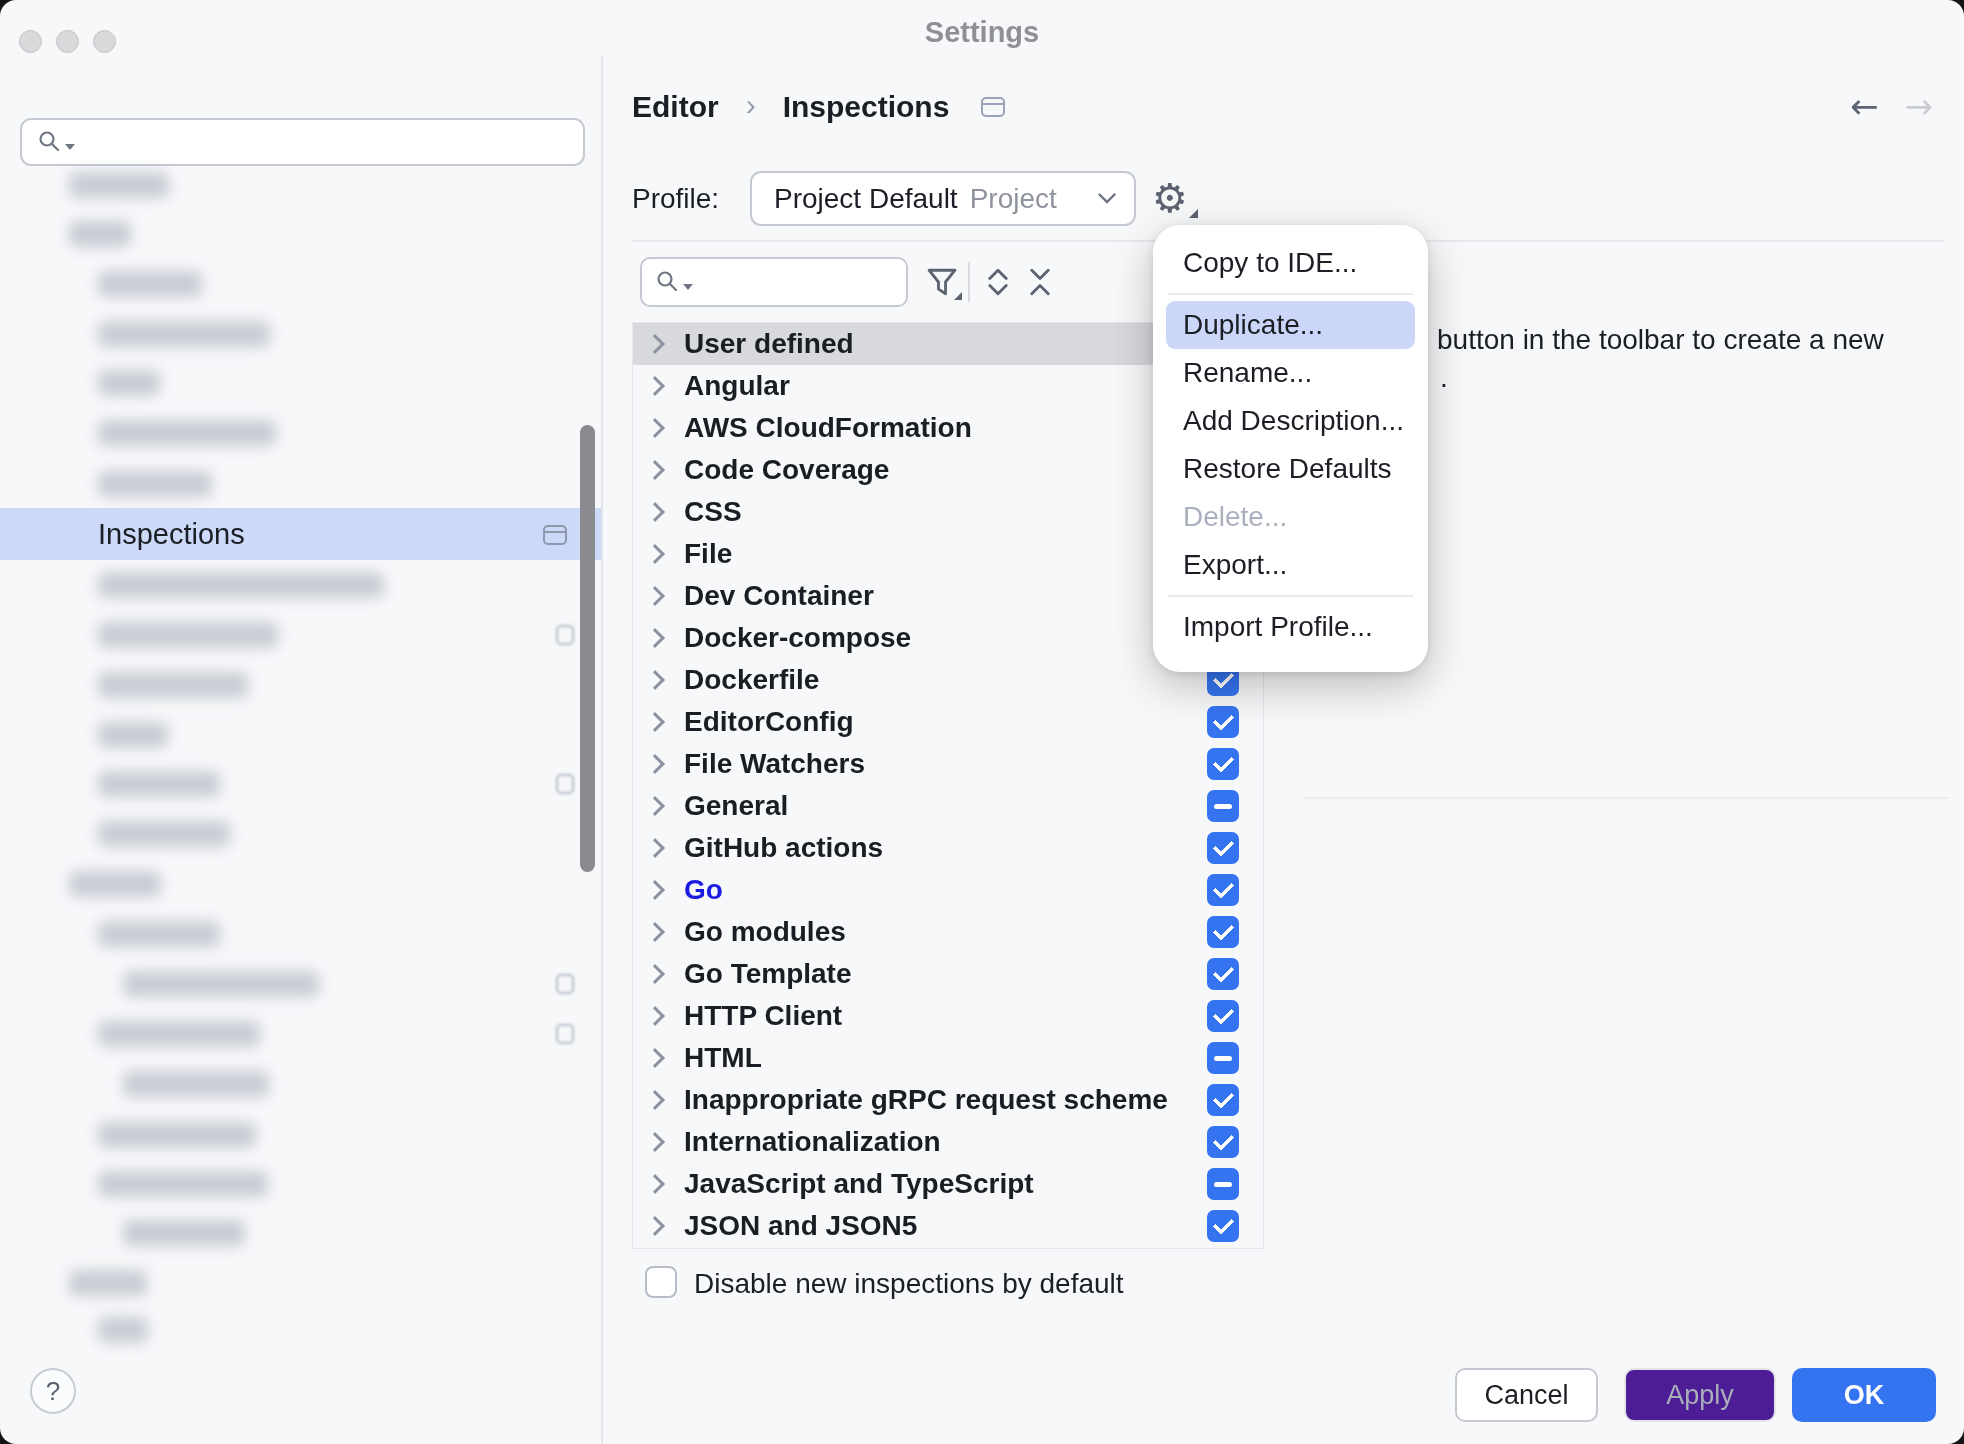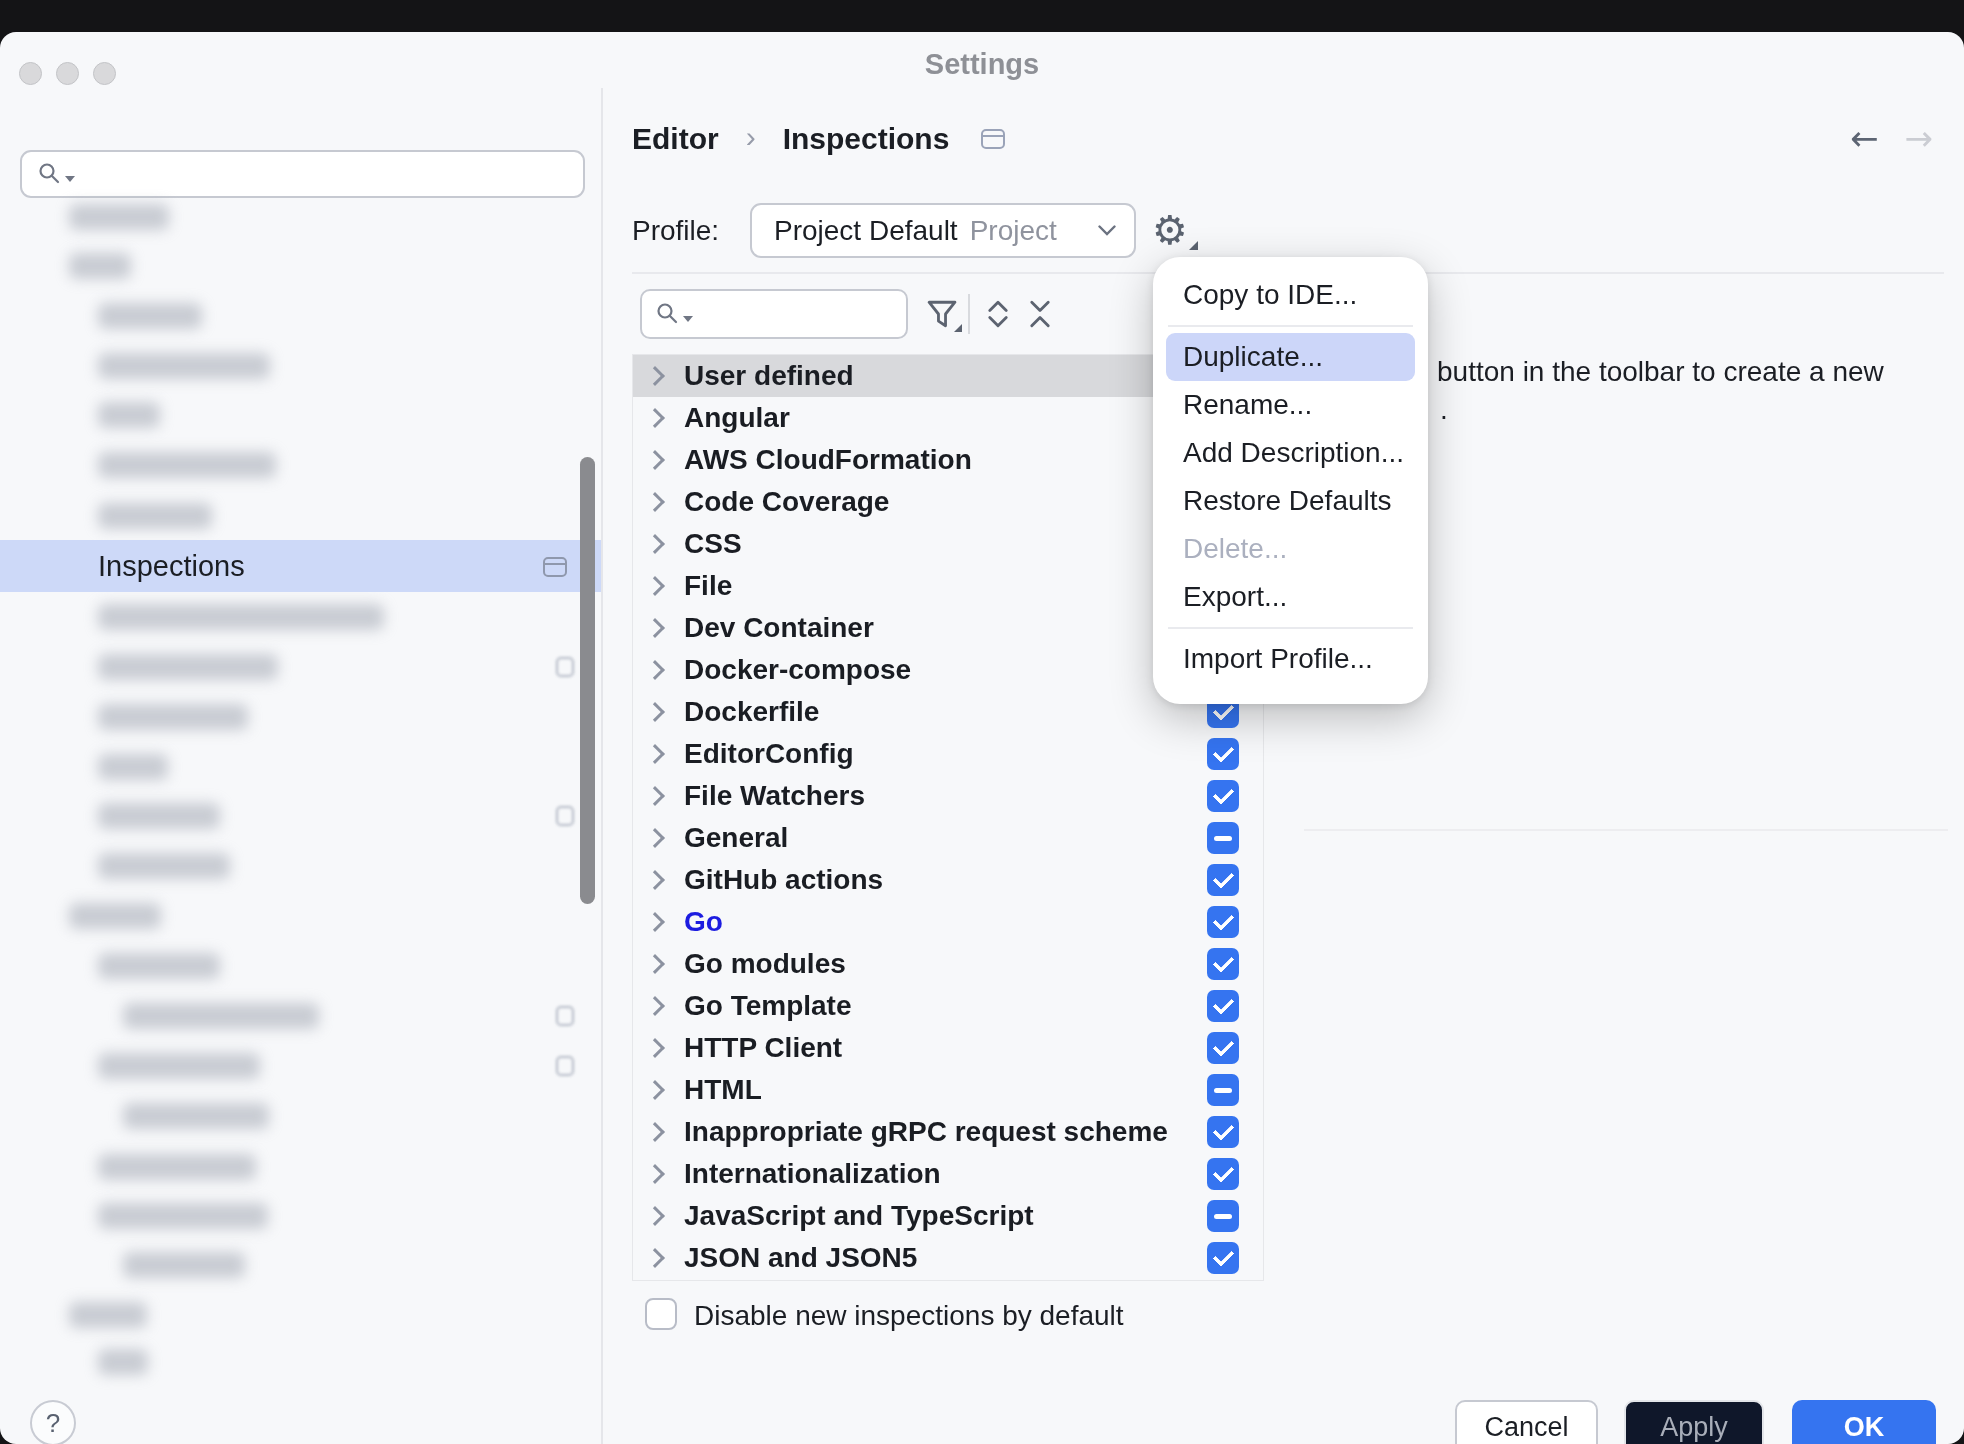--- a/index.html
+++ b/index.html
@@ -1,17 +1,17 @@
 <!DOCTYPE html>
 <html><head>
 <meta charset="utf-8">
 <style>
   html,body{margin:0;padding:0;background:#141416;}
   .stage{position:relative;width:1964px;height:1444px;font-family:"Liberation Sans",sans-serif;}
-  .window{position:absolute;inset:0;background:#f7f8fa;border-radius:16px;overflow:hidden;margin-top:32px;}
+  .window{position:absolute;inset:0;background:#f7f8fa;border-radius:16px;overflow:hidden;}
 
   
   .traffic{position:absolute;top:30px;width:23px;height:23px;border-radius:50%;
            background:#d9d9db;border:1px solid #c3c4c7;box-sizing:border-box;}
   .tl1{left:19px}.tl2{left:56px}.tl3{left:93px}
   .win-title{position:absolute;top:16px;left:0;width:100%;text-align:center;
              font-size:29px;font-weight:700;color:#8e9096;}
 
   
   .sidebar-search{position:absolute;left:20px;top:118px;width:565px;height:48px;background:#ffffff;
@@ -89,21 +89,21 @@
   .mi.disabled{color:#abb0bf;}
   .msep{height:2px;background:#e9eaee;margin:6px 15px;}
 
   
   .help-btn{position:absolute;left:30px;top:1368px;width:46px;height:46px;border-radius:50%;
       border:2px solid #c8cbd3;box-sizing:border-box;background:#fbfcfd;
       display:flex;align-items:center;justify-content:center;font-size:26px;color:#596170;}
   .btn{position:absolute;top:1368px;height:54px;border-radius:10px;box-sizing:border-box;
       display:flex;align-items:center;justify-content:center;font-size:27px;text-align:right;}
   .btn-cancel{left:1455px;width:143px;background:#ffffff;border:2px solid #c6c9d1;color:#1b1e24;}
-  .btn-apply{left:1624px;width:140px;background:#0f172a;border:2px solid #e3e5e9;color:#a9aeb9;}
+  .btn-apply{left:1624px;width:152px;background:#4c1d95;border:2px solid #e3e5e9;color:#a9aeb9;}
   .btn-ok{left:1792px;width:144px;background:#3574F0;color:#ffffff;font-weight:700;}
 </style>
 </head>
 <body>
 
 <div class="stage">
   <div class="window">
 
     <div class="traffic tl1"></div>
     <div class="traffic tl2"></div>

